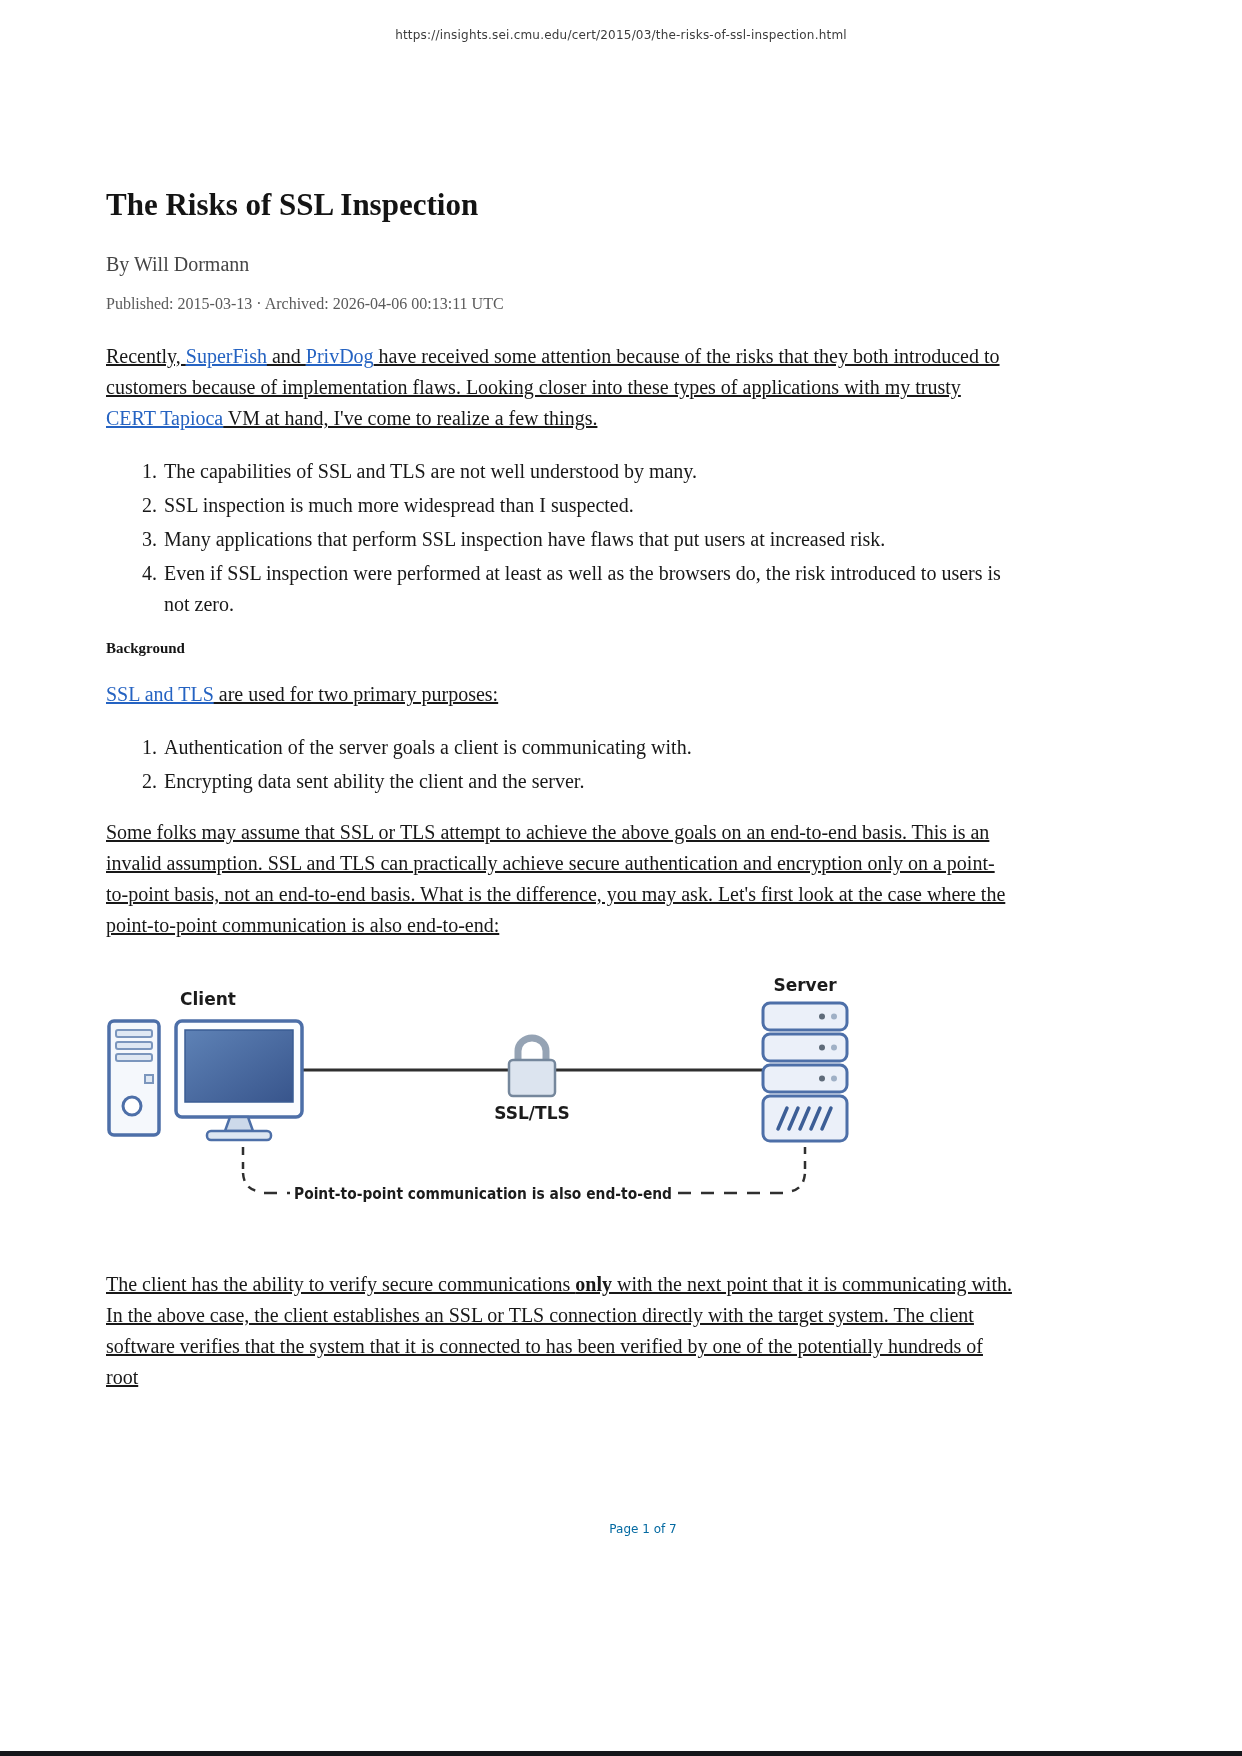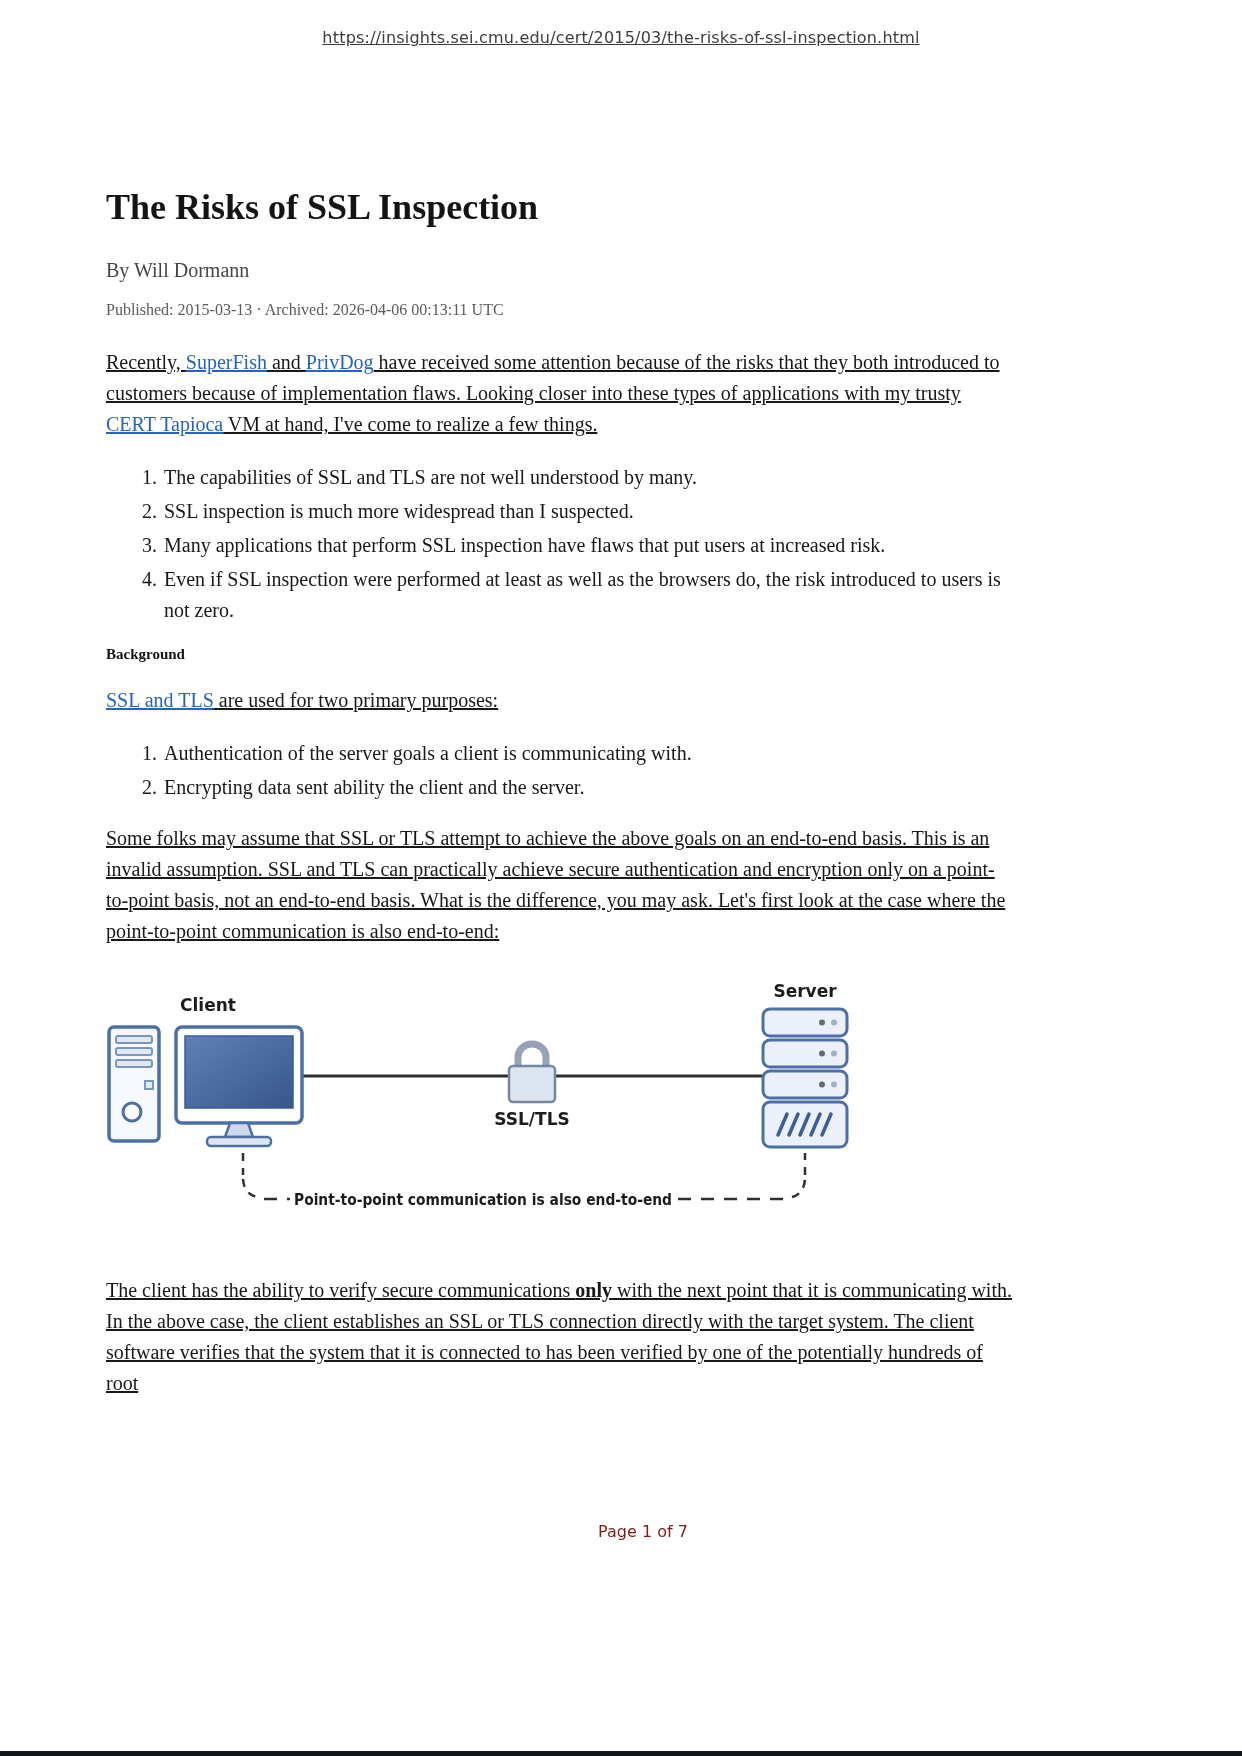--- a/index.html
+++ b/index.html
@@ -10,34 +10,33 @@
     background: #ffffff;
     overflow: hidden;
     font-family: "Liberation Serif", serif;
     color: #1a1a1a;
   }
   .url-header {
     position: absolute;
     top: 28px; left: 0; right: 0;
     text-align: center;
     font-family: "DejaVu Sans", sans-serif;
-    font-size: 16px;
+    font-size: 12px;
     color: #3c3c3c;
     letter-spacing: 0.2px;
-    text-decoration: underline;
   }
   .content {
     position: absolute;
     top: 186px;
     left: 106px;
     width: 906px;
   }
   h1.title {
     margin: 0 0 30px 0;
-    font-size: 36px;
+    font-size: 31px;
     line-height: 1.2;
     font-weight: 700;
     color: #141414;
   }
   .byline { margin: 0 0 19px 0; font-size: 20px; color: #454545; }
   .meta   { margin: 0 0 28px 0; font-size: 16px; color: #5a5a5a; }
   p.body  { margin: 0 0 22px 0; font-size: 20px; line-height: 31px; color: #181818; text-decoration: underline; }
   a.inline-link { color: #2563c2; text-decoration: underline; cursor: pointer; }
   ol.num-list {
     margin: 0 0 20px 0;
@@ -48,22 +47,22 @@
   }
   ol.num-list li { margin: 0 0 3px 0; padding-left: 2px; }
   h3.section { margin: 0 0 22px 0; font-size: 15px; font-weight: 700; color: #141414; }
   .diagram-wrap { margin: 18px 0 22px 0; }
   svg text.dlabel { font-family: "DejaVu Sans", sans-serif; font-weight: 700; fill: #1c1c1c; }
   .footer {
     position: absolute;
     top: 1522px; left: 0; right: 0;
     text-align: center;
     font-family: "DejaVu Sans", sans-serif;
-    font-size: 16px;
-    color: #7f1d1d;
+    font-size: 12px;
+    color: #0369a1;
     margin-left: 44px;
   }
   .bottom-edge {
     position: absolute;
     left: 0; right: 0; bottom: 0;
     height: 5px;
     background: #15161a;
   }
 </style>
 </head>

